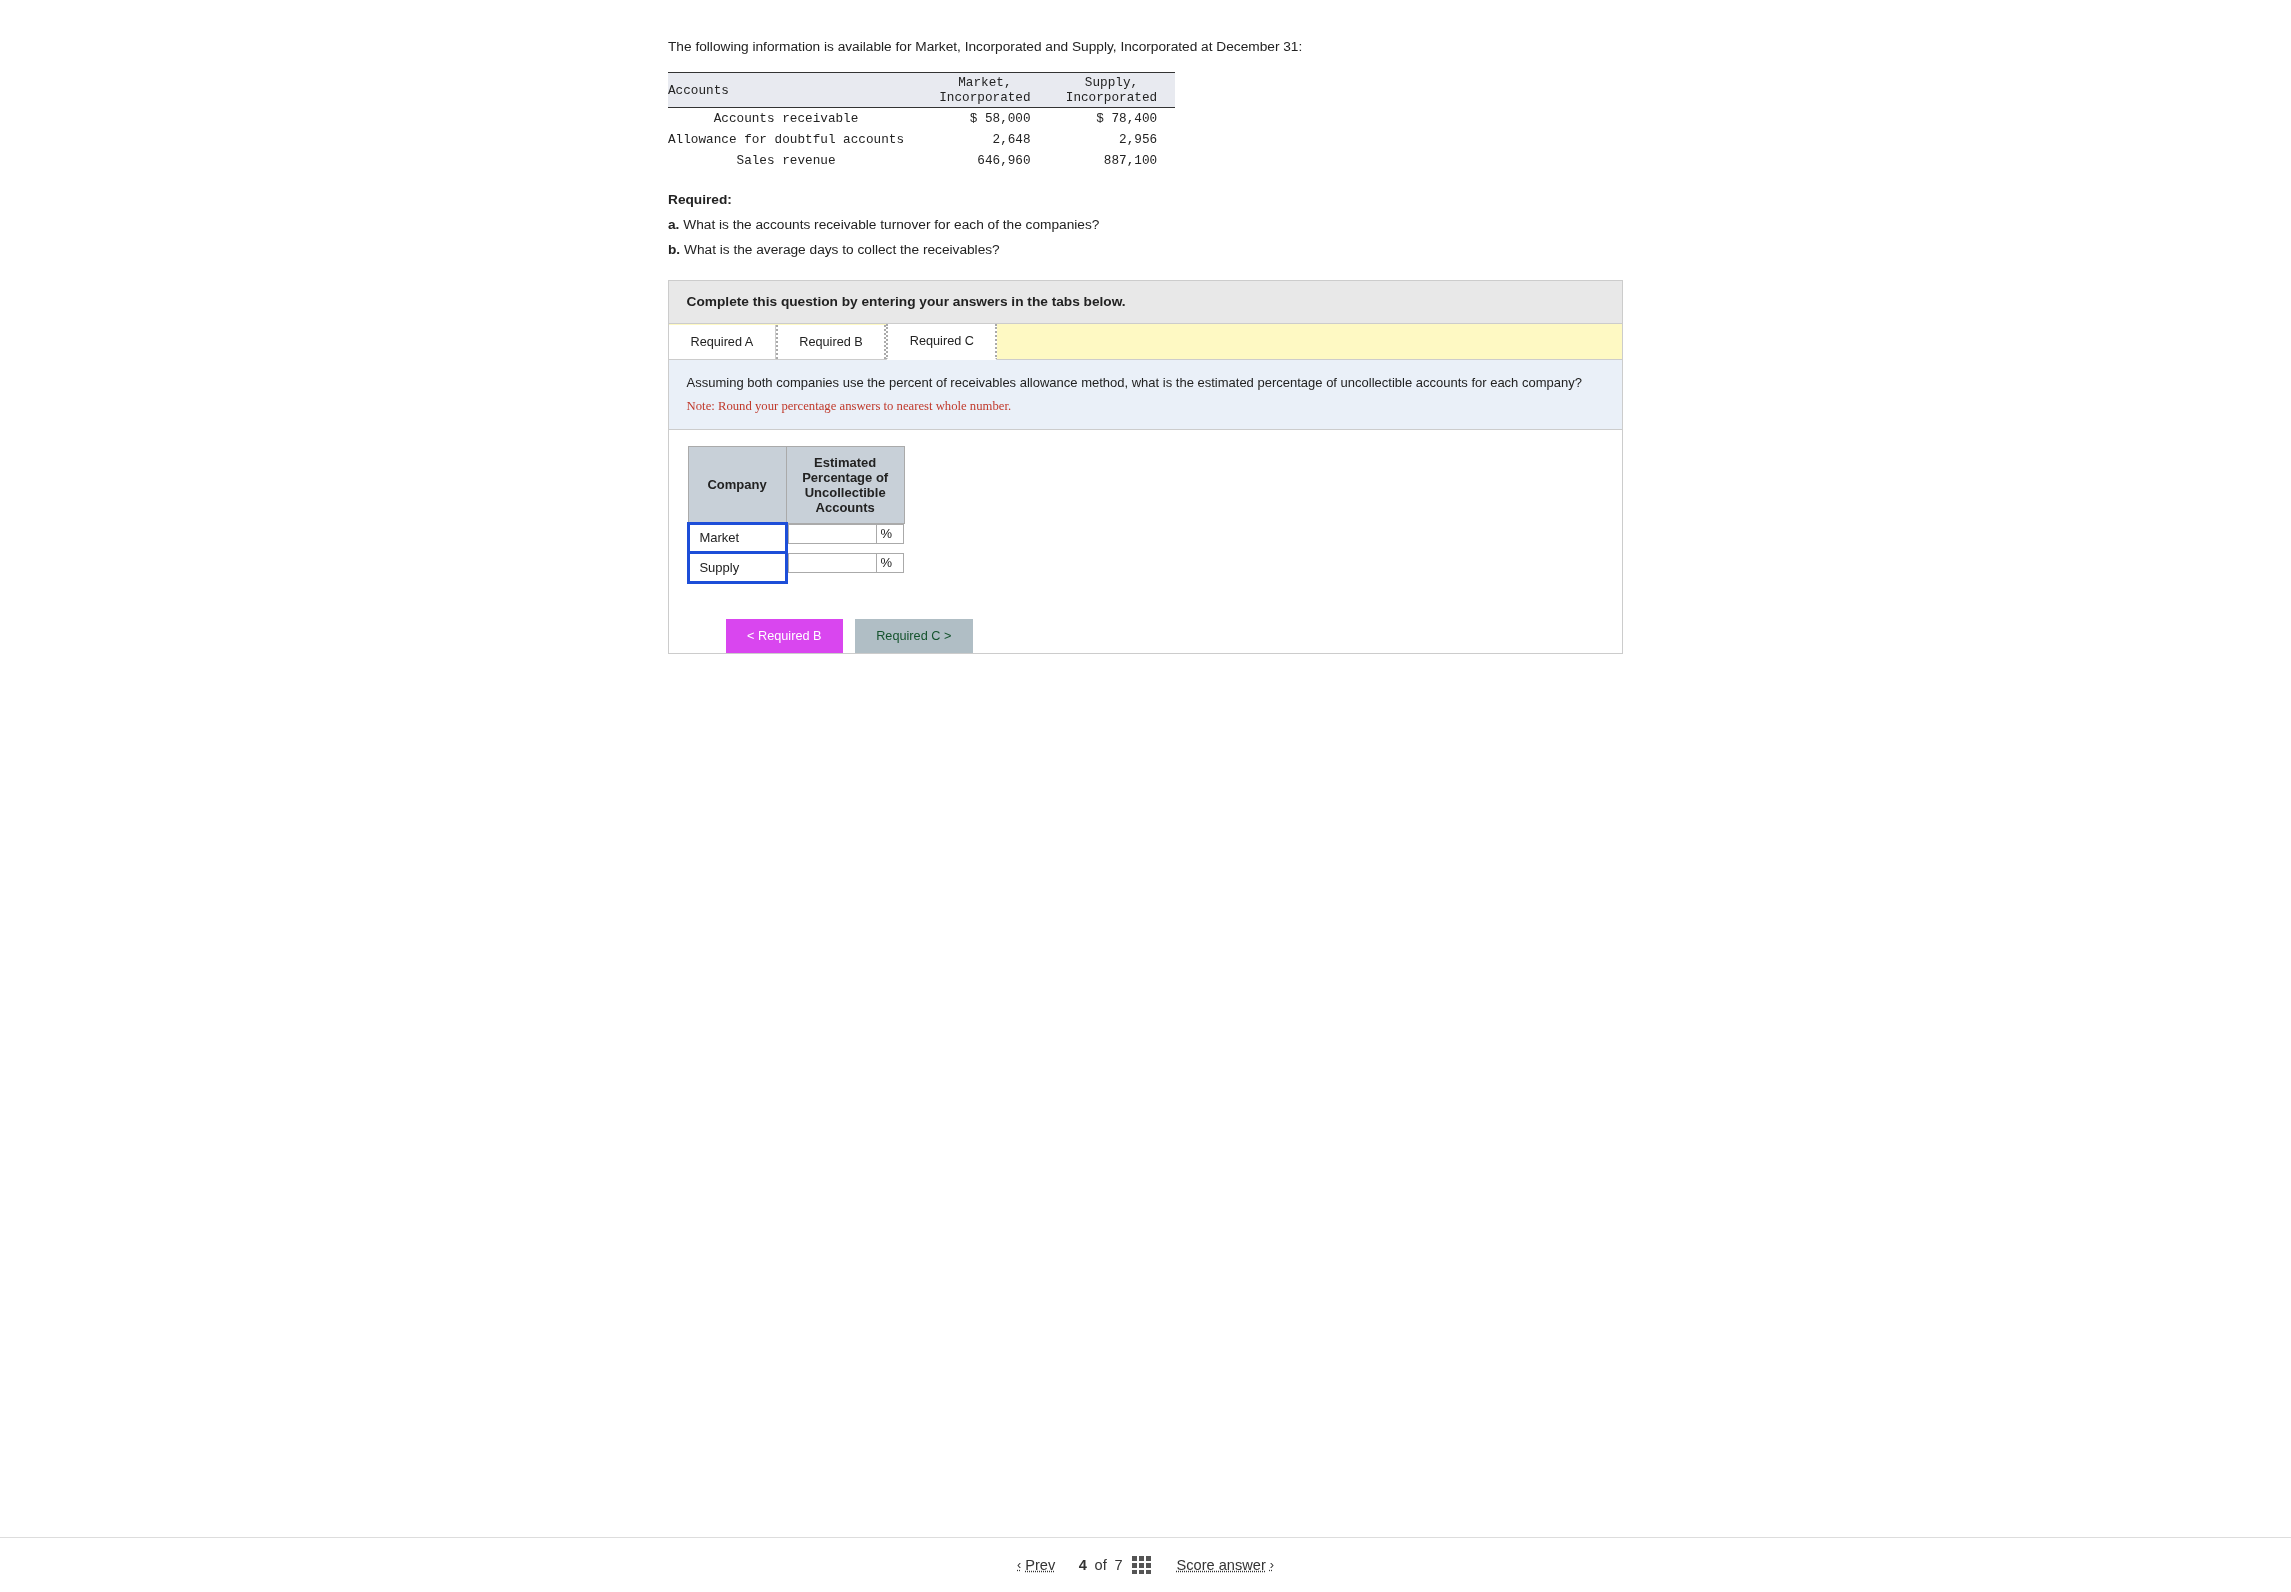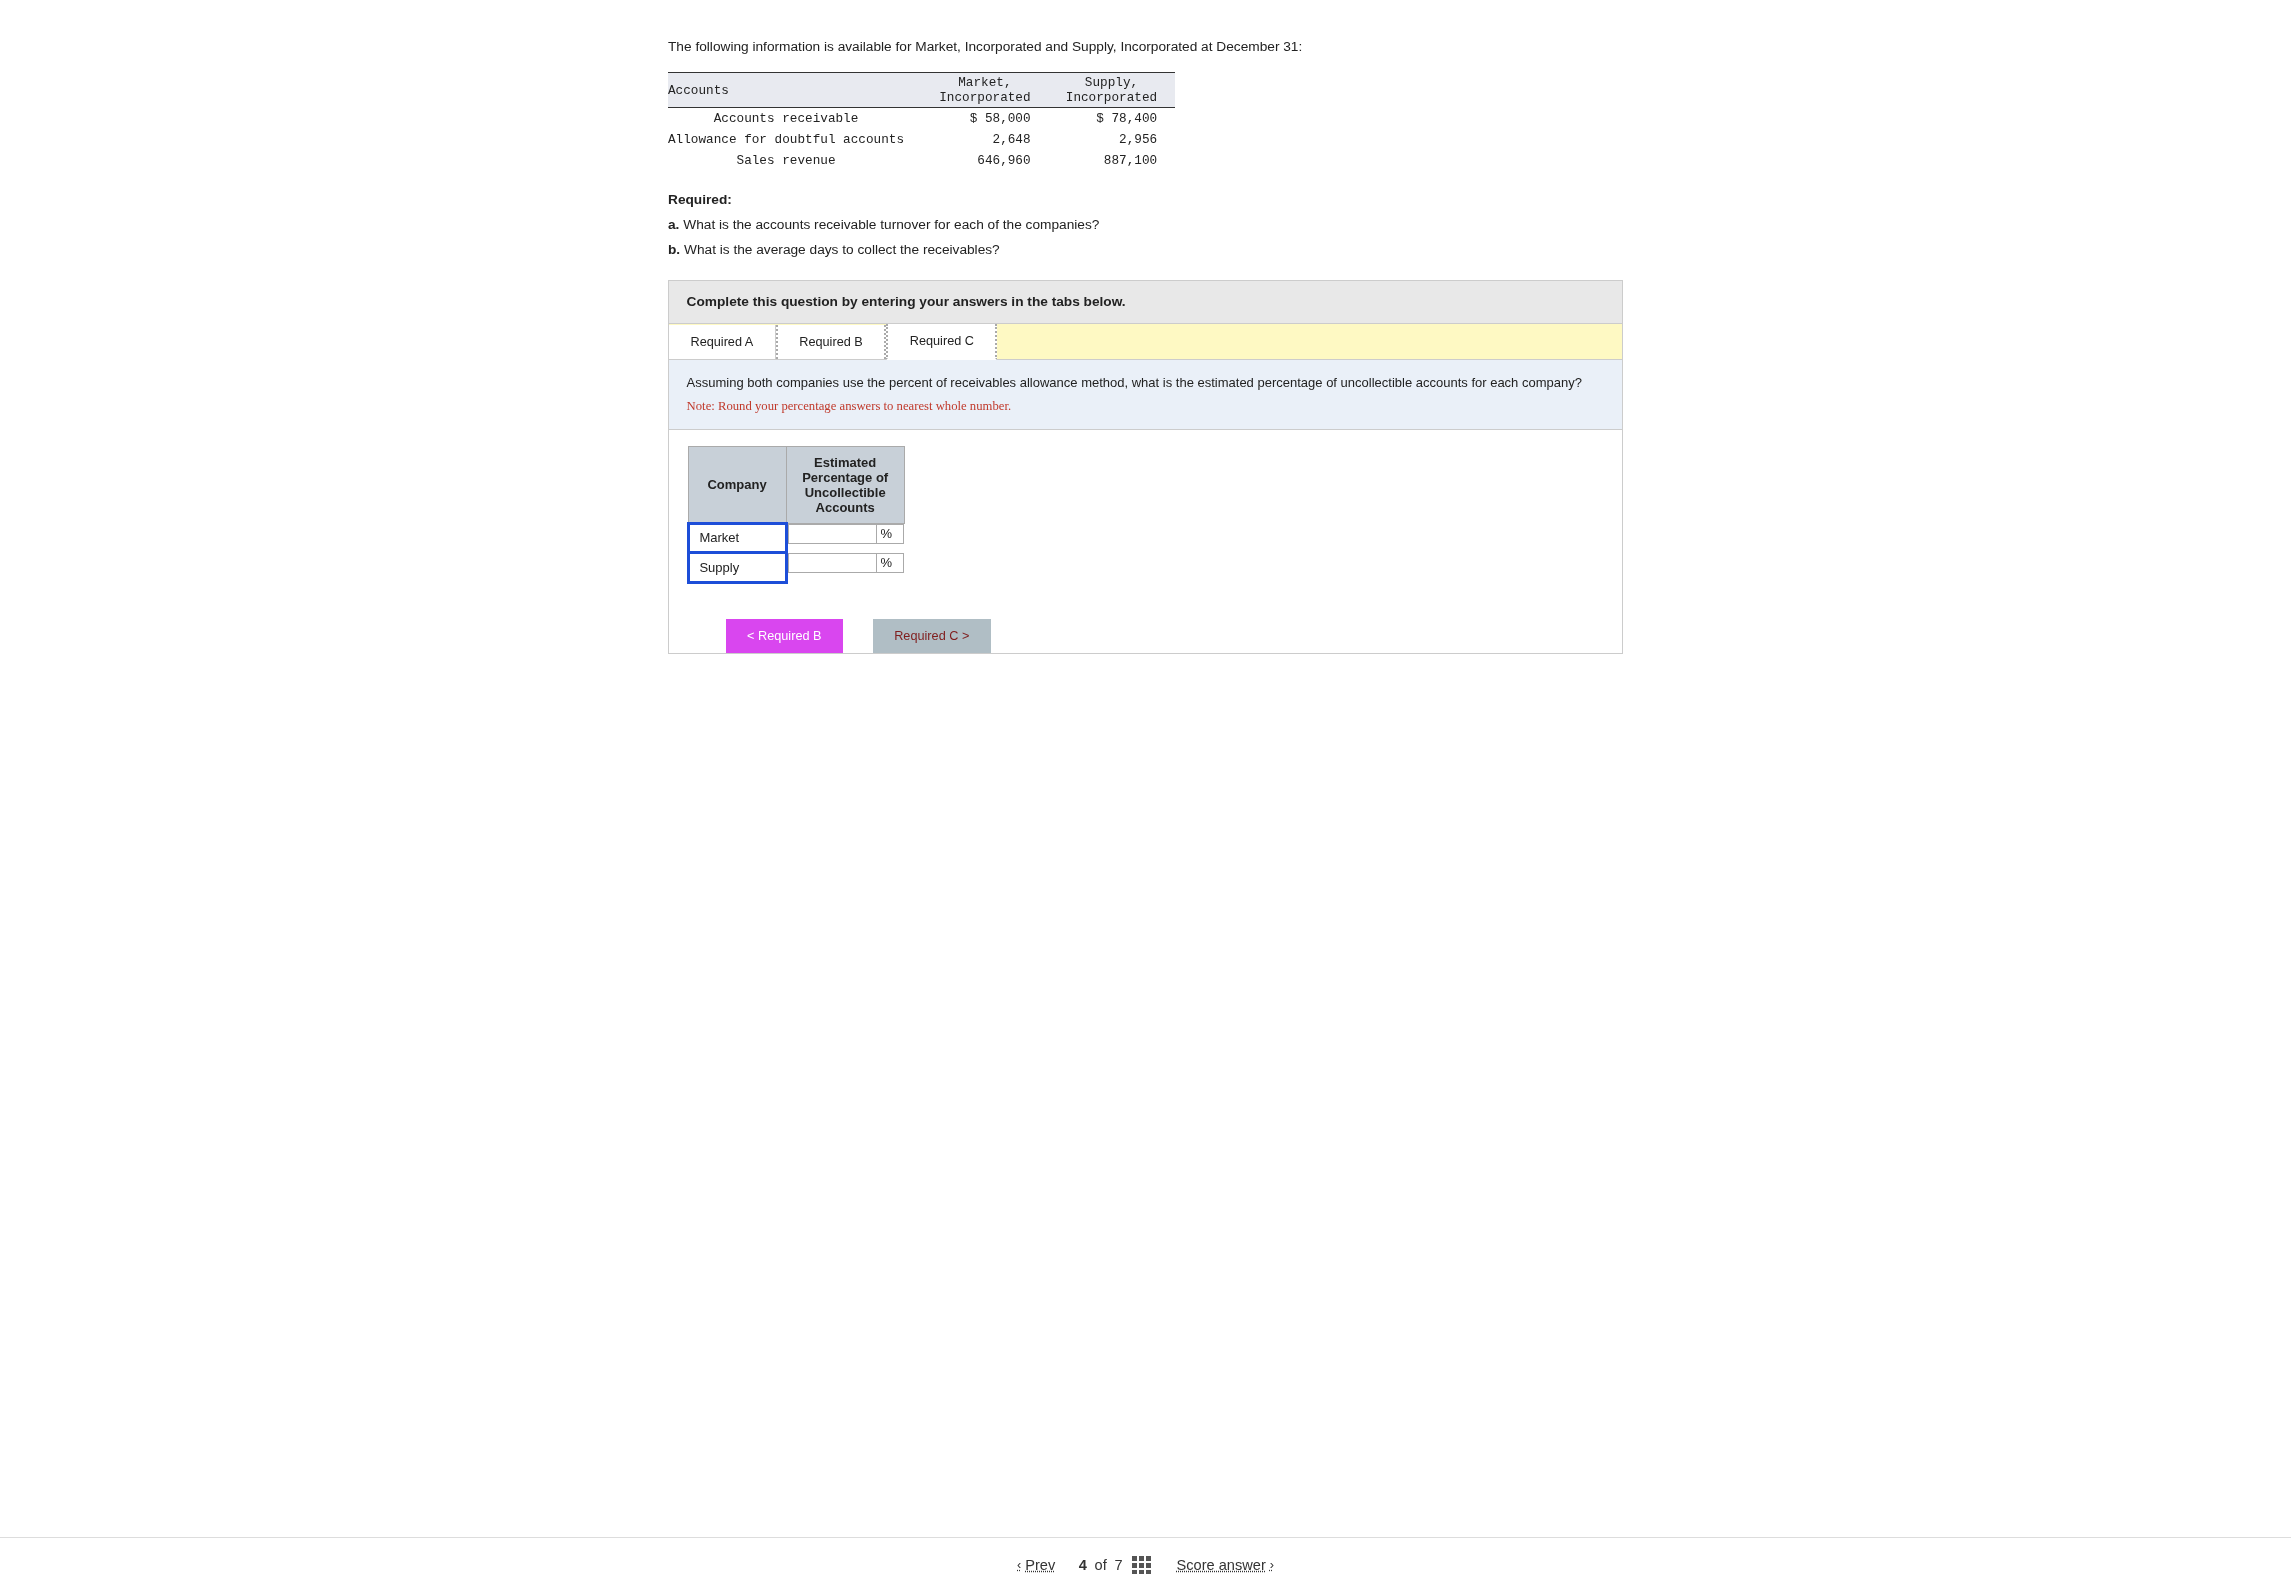--- a/index.html
+++ b/index.html
@@ -168,26 +168,25 @@
       background: #d946ef;
       color: #fff;
       border: none;
       padding: 9.8px 21.5px;
       font-size: 12.7px;
       cursor: pointer;
       margin-left: 39px;
     }
     .btn-required-c {
       background: #b0bec5;
-      color: #7f1d1d;
+      color: #14532d;
       border: none;
       padding: 9.8px 21.5px;
       font-size: 12.7px;
       cursor: pointer;
-      margin-left: 18px;
     }
 
     
     .bottom-nav {
       position: fixed;
       bottom: 0;
       left: 0;
       right: 0;
       background: #fff;
       border-top: 1px solid #ddd;

